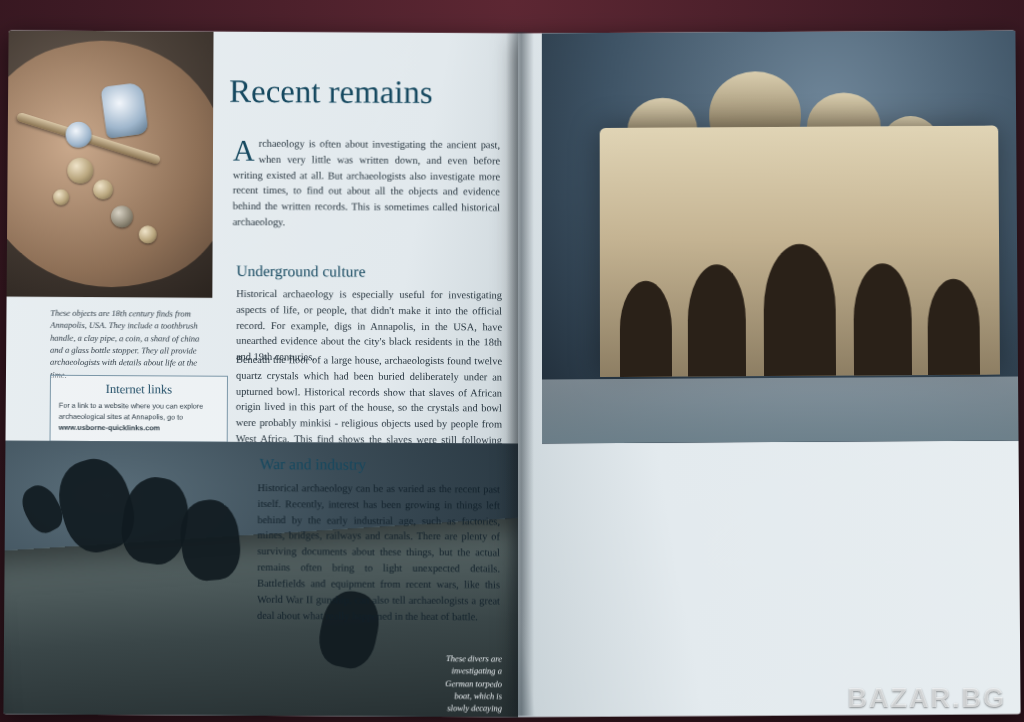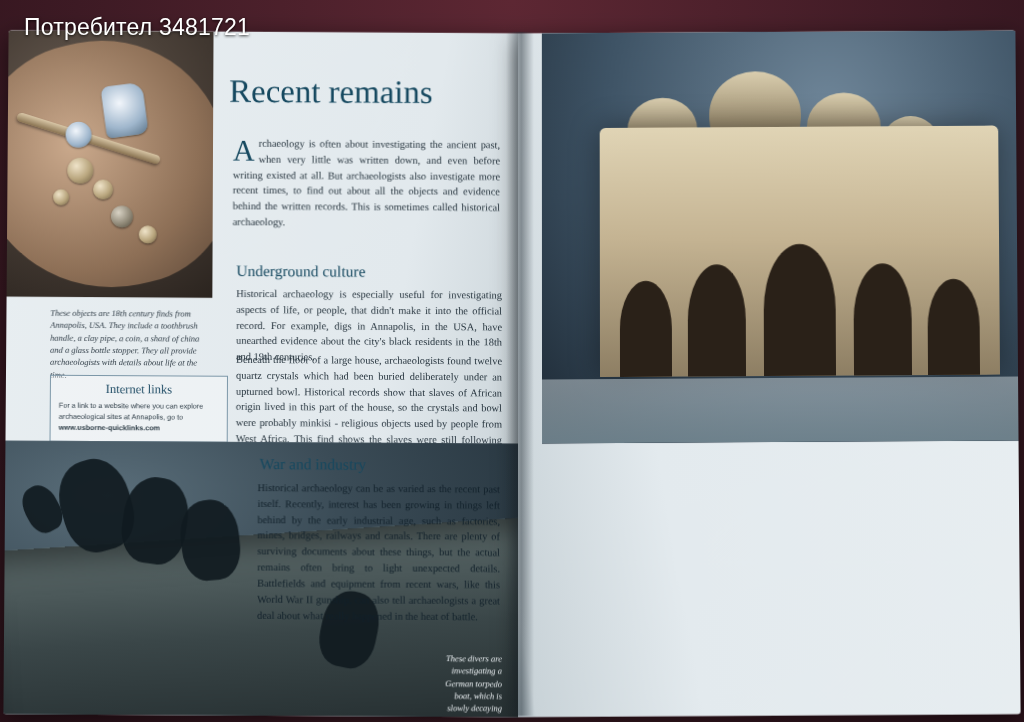--- a/index.html
+++ b/index.html
@@ -171,21 +171,20 @@
   .water{
     position:absolute;left:0;bottom:0;width:100%;height:64px;
     background:linear-gradient(180deg,rgba(190,200,205,.55),rgba(120,140,150,.85));
   }
 </style>
 </head>
 <body>
 
 <div class="page">
 
-  <div class="watermark">Потребител 3481721</div>
 
   <div class="book">
 
     <div class="leaf leaf-left">
 
       <div class="hand-photo">
         <div class="palm"></div>
         <div class="stick"></div>
         <div class="coin" style="left:60px;top:128px;width:26px;height:26px;"></div>
         <div class="coin" style="left:86px;top:150px;width:20px;height:20px;"></div>
@@ -247,13 +246,14 @@
         </div>
 
         <div class="water"></div>
       </div>
 
     </div>
 
     <div class="gutter"></div>
   </div>
 
+  <div class="bazar">BAZAR.BG</div>
 </div>
 
 </body></html>

